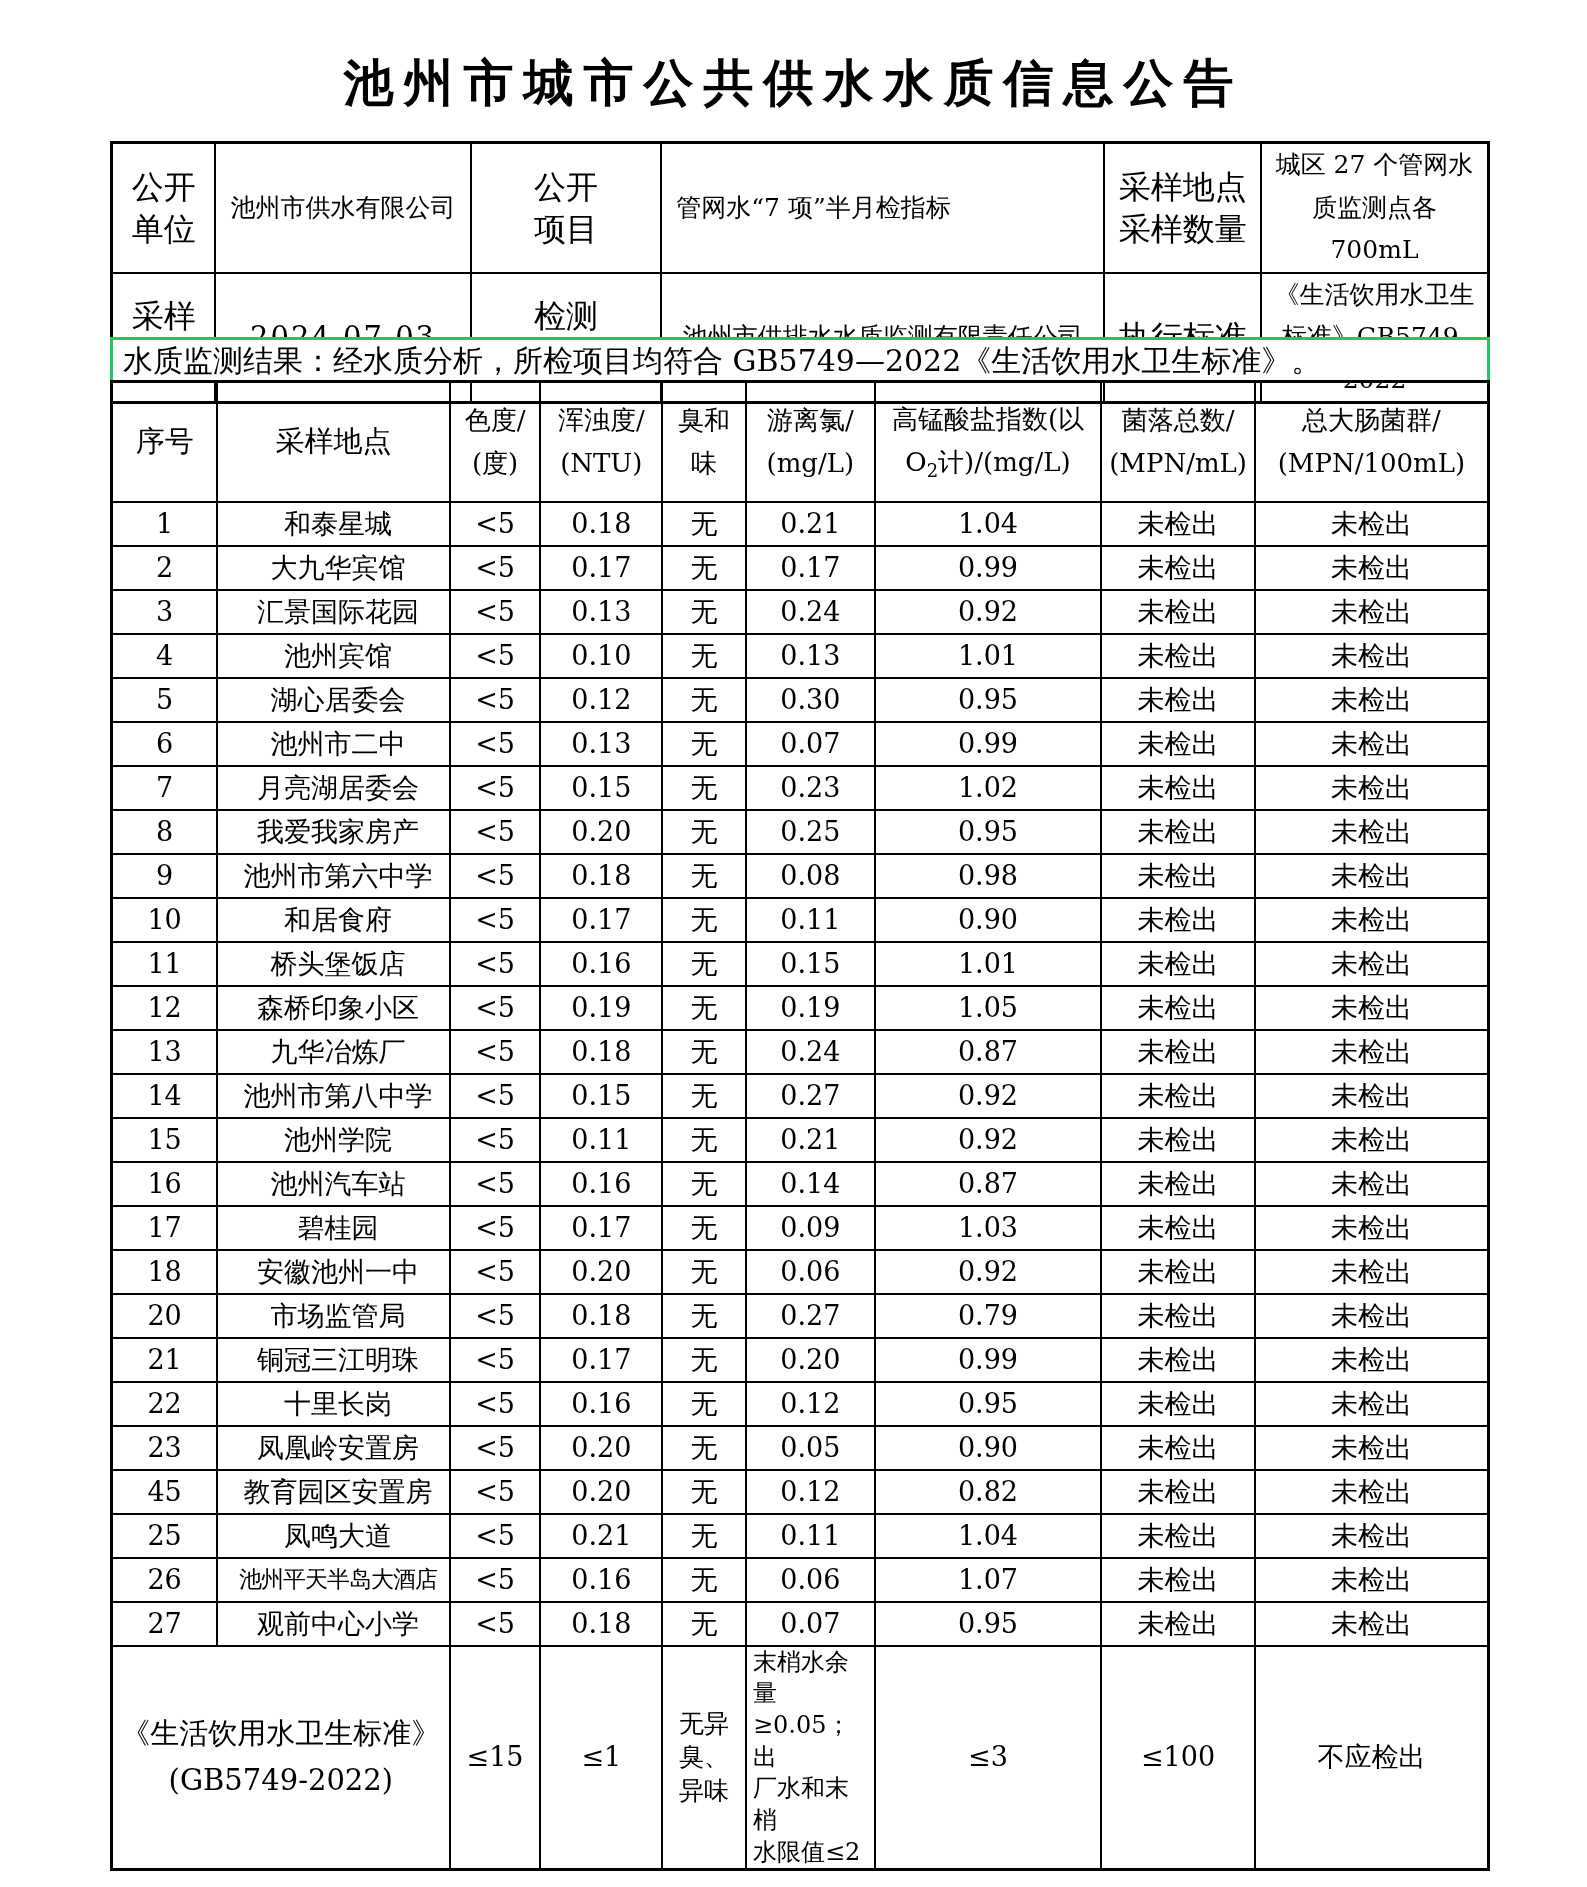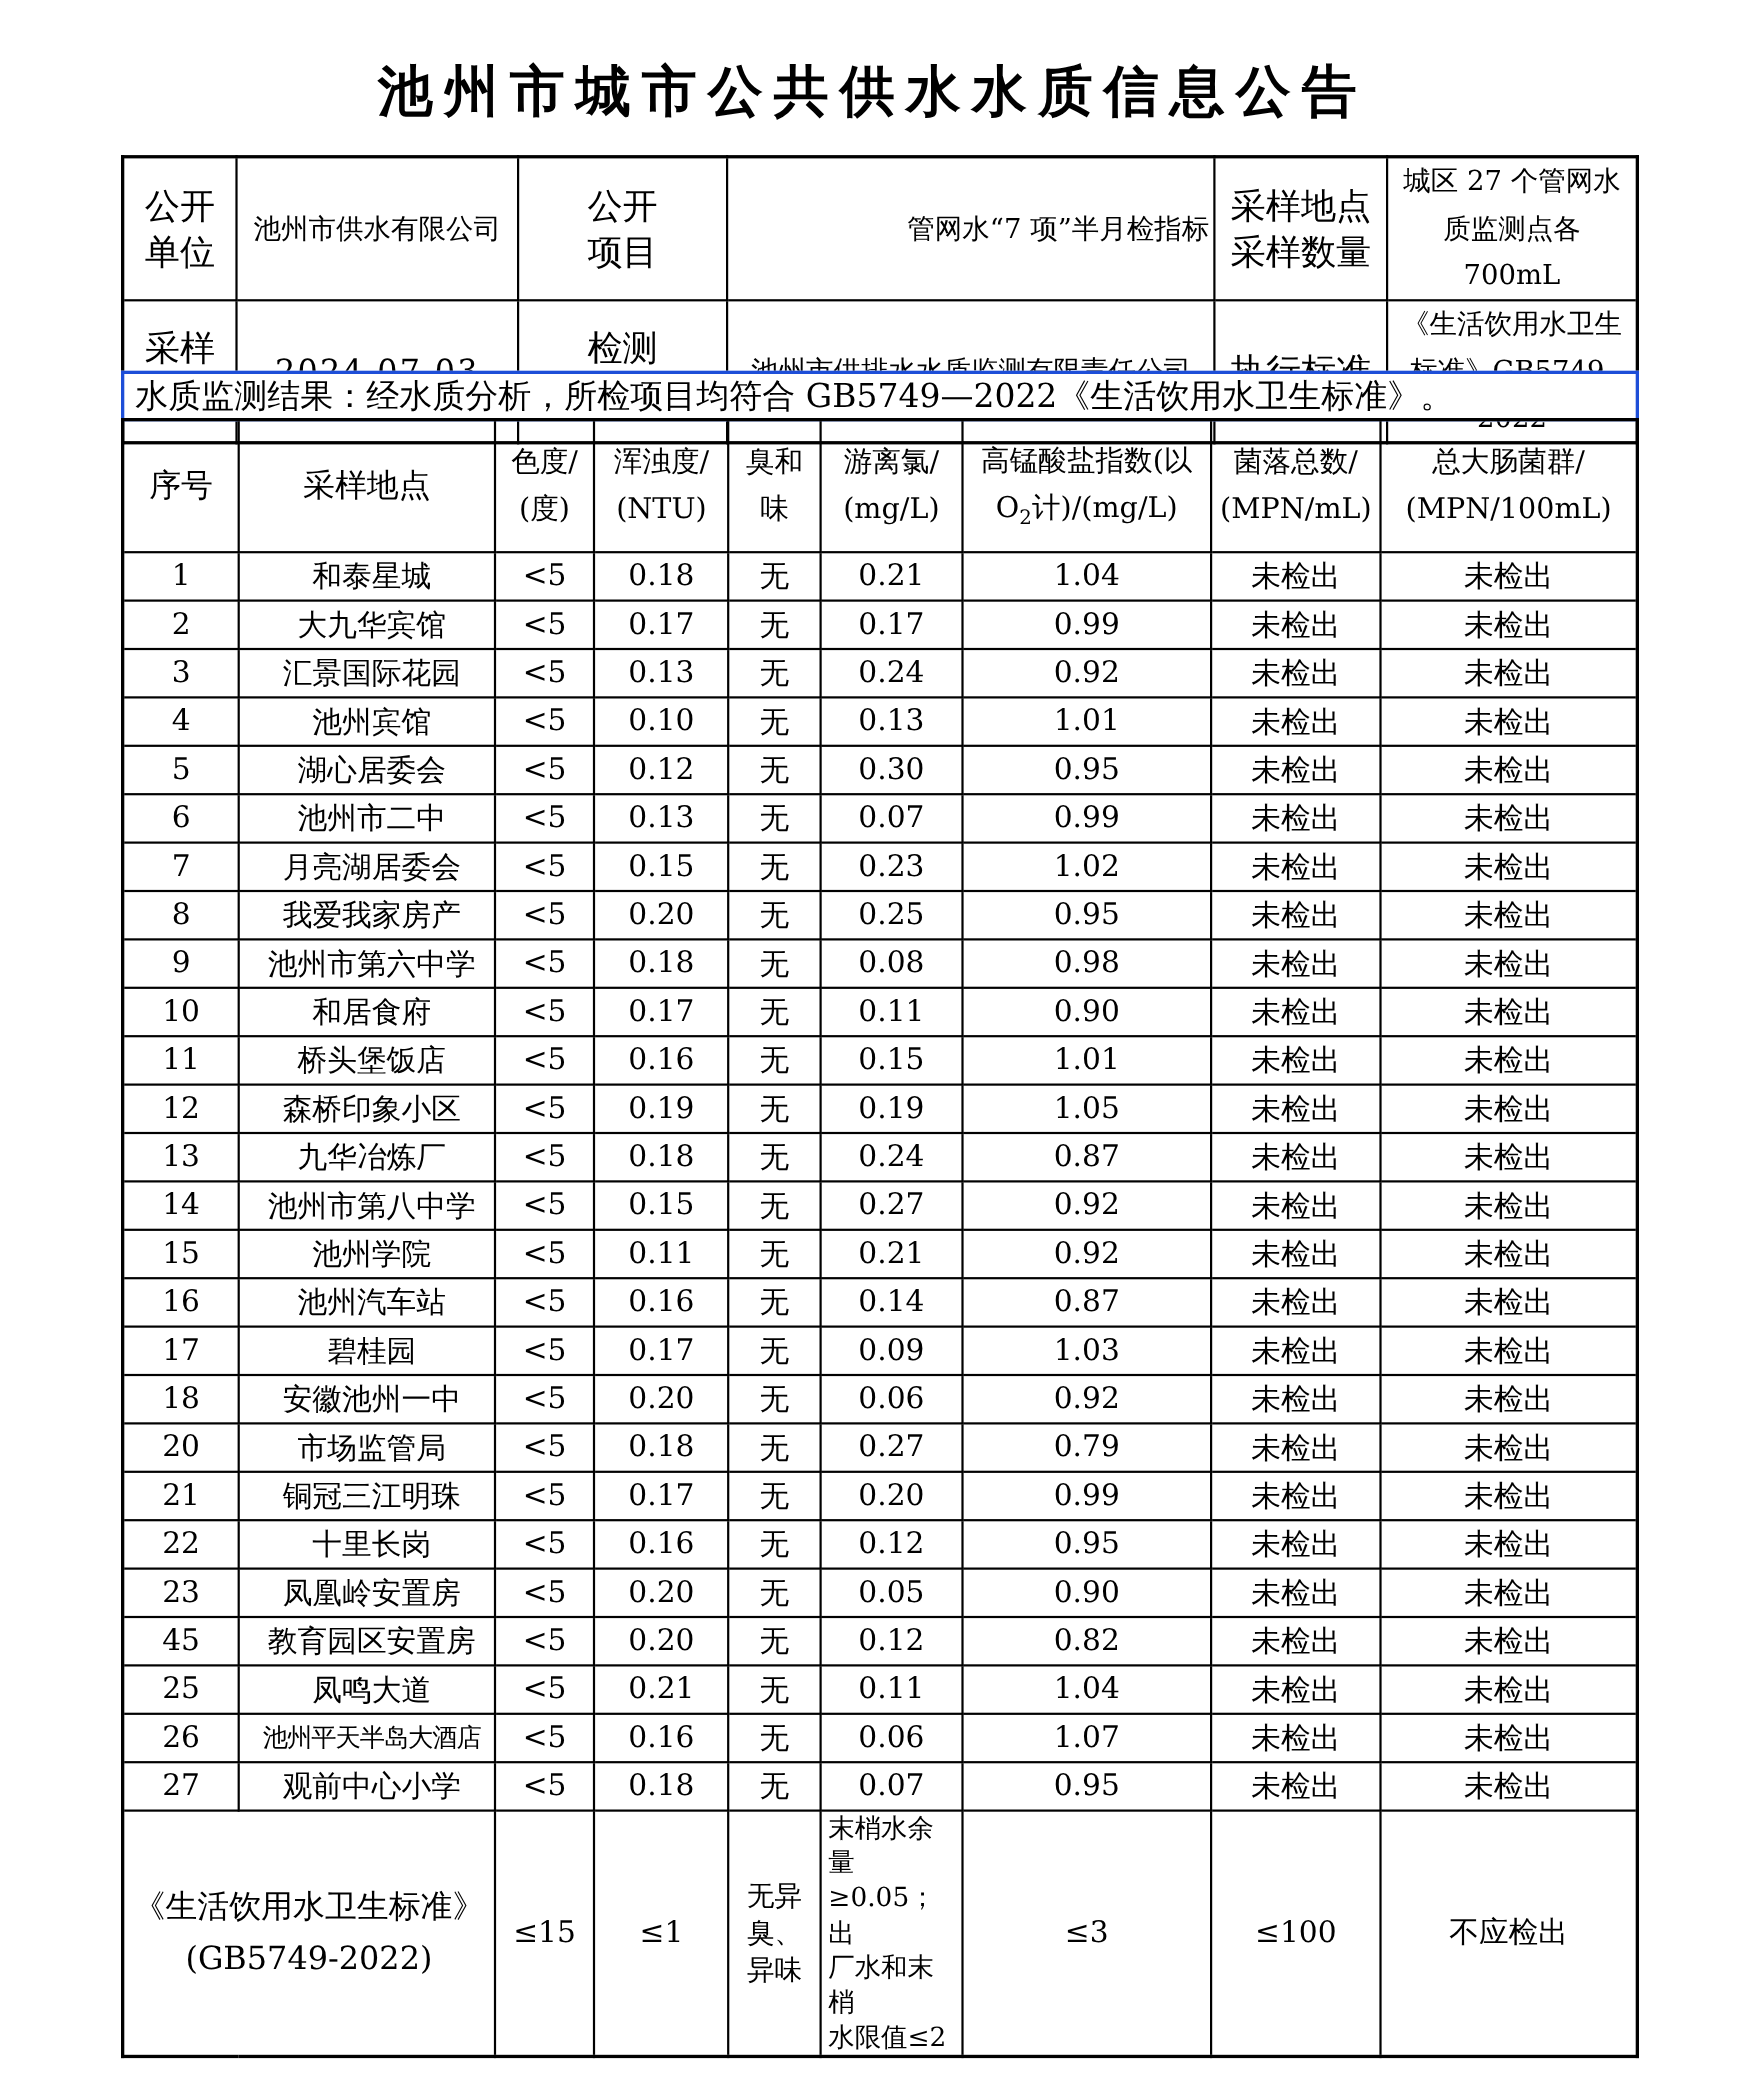--- a/index.html
+++ b/index.html
@@ -29,21 +29,21 @@
   
   #info-table { top:141px; }
   #info-table tr.r1 { height:85px; }
   #info-table tr.r2 { height:111px; }
   .info-label { font-size:32px; line-height:1.32; white-space:pre-line; }
   .info-value { font-size:25px; line-height:1.7; white-space:pre-line; }
   .info-date  { font-size:29px; letter-spacing:2px; }
   
   .result-bar {
     position:absolute; left:110px; top:337px; width:1380px; height:46px;
-    border:3px solid #1d4ed8; background:#fff;
+    border:3px solid #22c55e; background:#fff;
     font-size:30px; line-height:42px; text-align:left;
     padding-left:10px; white-space:nowrap; overflow:hidden;
   }
   
   #water-table { top:380px; }
   #water-table tr.head-row { height:120px; }
   #water-table tr.data-row { height:44px; }
   #water-table tr.std-row  { height:132px; }
   .col-header { font-size:26px; line-height:1.65; white-space:pre-line; }
   .col-header.big { font-size:29px; }
@@ -69,21 +69,21 @@
       <col style="width:11.38%">
       <col style="width:16.52%">
   </colgroup>
   <tbody>
       <tr class="r1">
     <td class="info-label">公开
 单位</td>
     <td class="info-value">池州市供水有限公司</td>
     <td class="info-label">公开
 项目</td>
-    <td class="info-value" style="text-align:right;padding-left:14px;">管网水“7 项”半月检指标</td>
+    <td class="info-value" style="text-align:left;padding-left:14px;">管网水“7 项”半月检指标</td>
     <td class="info-label">采样地点
 采样数量</td>
     <td class="info-value">城区 27 个管网水
 质监测点各 700mL</td>
   </tr>
   <tr class="r2">
     <td class="info-label">采样
 时段</td>
     <td class="info-value info-date">2024.07.03</td>
     <td class="info-label">检测

